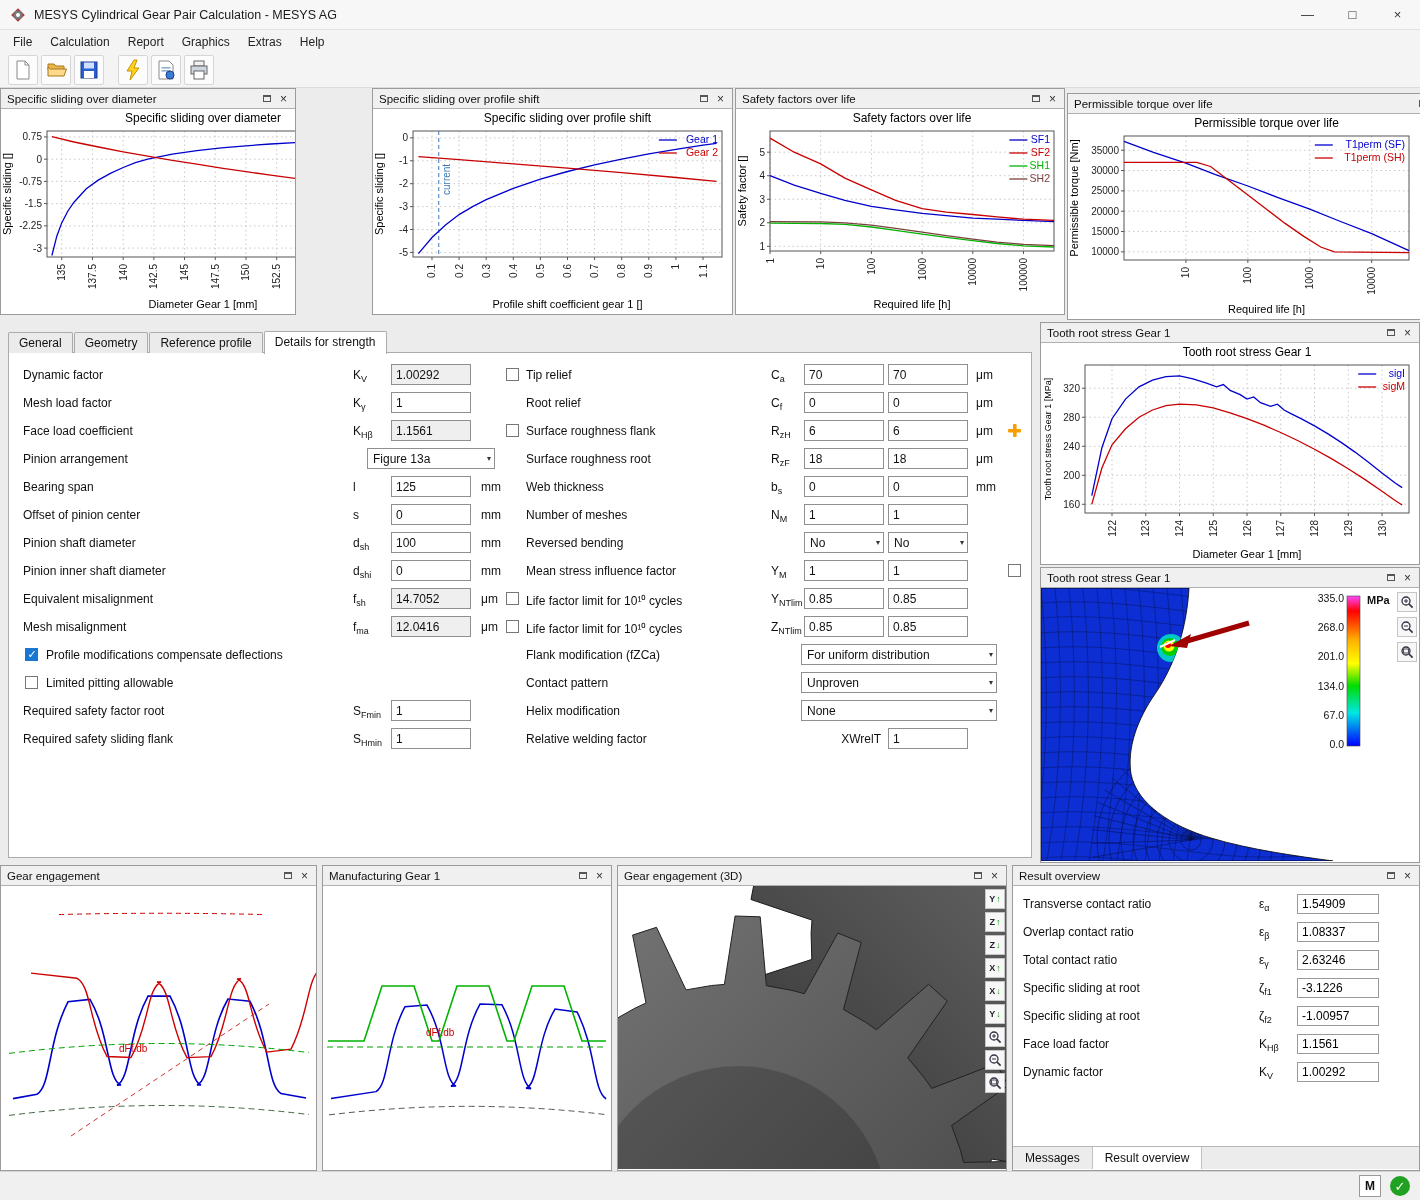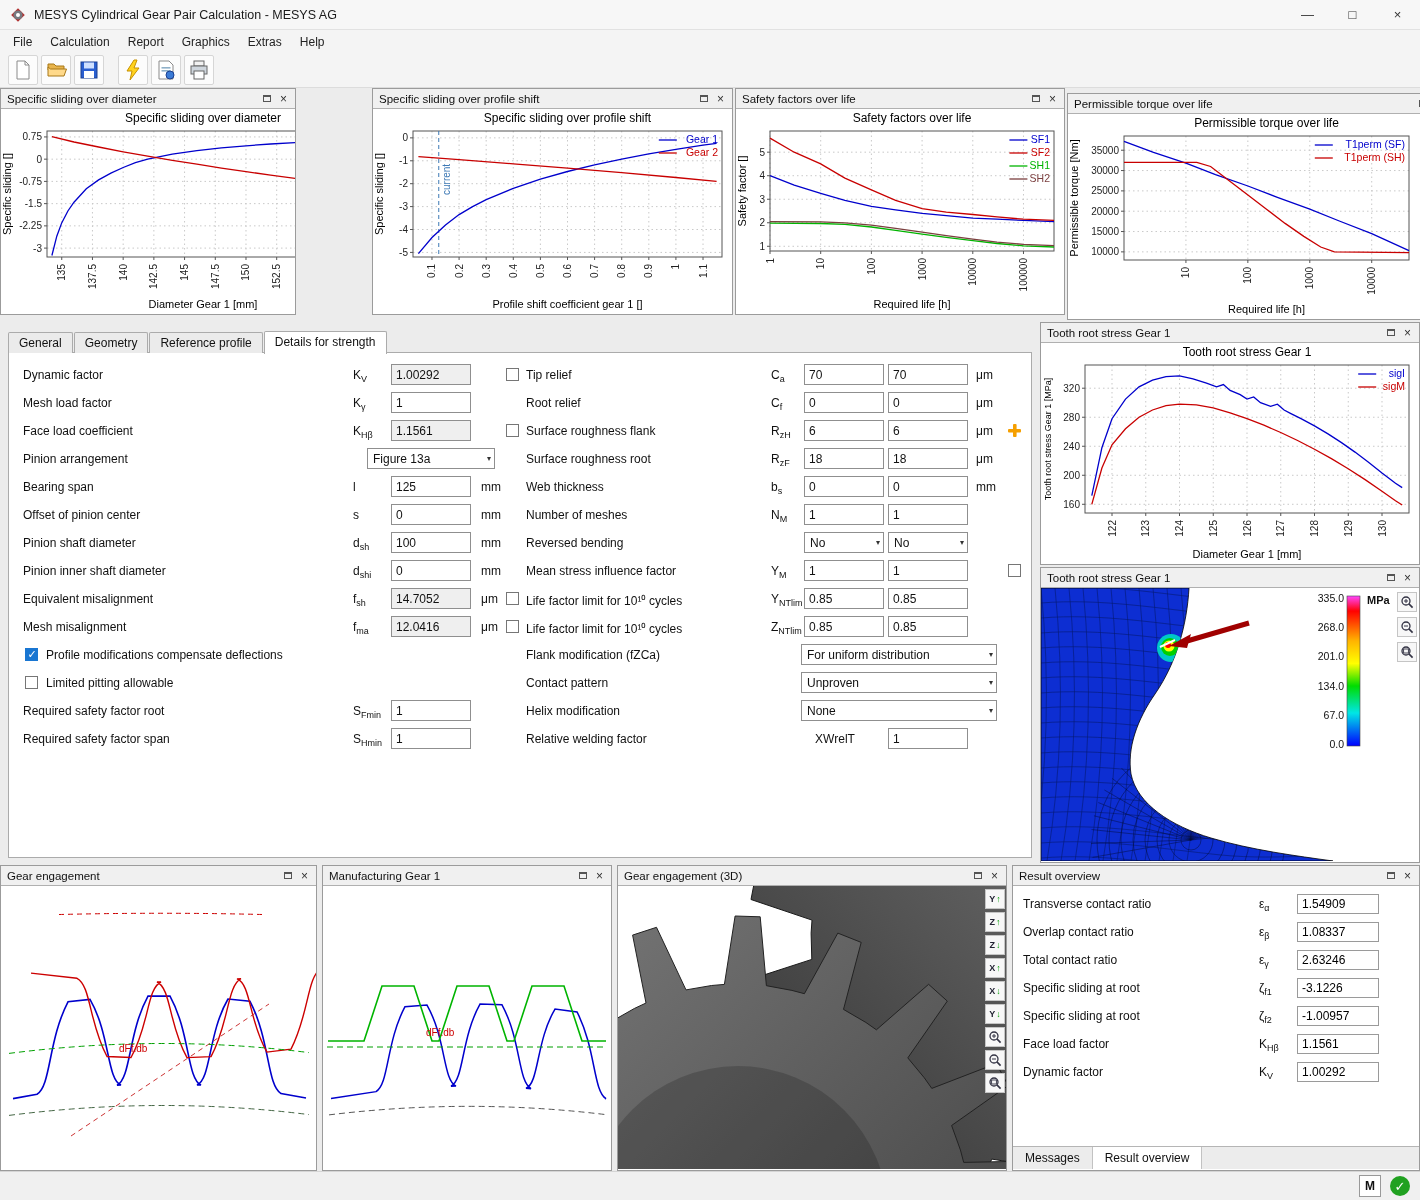--- a/index.html
+++ b/index.html
@@ -41,21 +41,21 @@
 .combo{position:absolute;top:3px;height:21px;border:1px solid #8f8f8f;background:#fff;display:flex;align-items:center;padding:0 3px 0 5px;font-size:12px;white-space:nowrap;overflow:hidden;}
 .combo .arr{margin-left:auto;font-size:8px;color:#333;padding-left:5px;}
 .fl-combo{left:358px;width:128px;}
 .cb{position:absolute;width:13px;height:13px;border:1px solid #767676;background:#fff;}
 .cb.checked{background:#1976d2;border-color:#1976d2;}
 .cb.checked::after{content:"✓";position:absolute;left:1.5px;top:-1.5px;color:#fff;font-size:11px;}
 .fl-check{left:16px;top:7px;}
 .fr-check{left:7px;top:7px;}
 .fr-label{position:absolute;left:27px;top:7px;white-space:nowrap;}
 .fr-sym{position:absolute;left:272px;top:7px;}
-.fr-symwide{position:absolute;left:290px;top:7px;width:92px;text-align:center;}
+.fr-symwide{position:absolute;left:290px;top:7px;width:92px;text-align:right;}
 .fr-in1{left:305px;width:80px;}
 .fr-in2{left:389px;width:80px;}
 .fr-unit{position:absolute;left:477px;top:7px;}
 .fr-sel1{left:305px;width:80px;}
 .fr-sel2{left:389px;width:80px;}
 .fr-widesel{left:302px;width:196px;}
 .fr-plus{position:absolute;left:506px;top:4px;width:19px;height:19px;}
 .fr-trailcb{left:509px;top:7px;}
 .res-rows{position:absolute;left:0;top:4px;width:100%;}
 .res-row{position:relative;height:28px;}
@@ -485,21 +485,21 @@
       <div class="form-row">
         <span class="cb fl-check"></span>
         <span class="fl-chklabel">Limited pitting allowable</span>
       </div>
       <div class="form-row">
         <span class="fl-label">Required safety factor root</span>
         <span class="fl-sym">S<sub>Fmin</sub></span>
         <input class="field fl-input" value="1" style="">
       </div>
       <div class="form-row">
-        <span class="fl-label">Required safety factor span</span>
+        <span class="fl-label">Required safety sliding flank</span>
         <span class="fl-sym">S<sub>Hmin</sub></span>
         <input class="field fl-input" value="1" style="">
       </div>
     </div>
   <div class="form-col right">
       <div class="form-row">
         <span class="cb fr-check"></span>
         <span class="fr-label">Tip relief</span>
         <span class="fr-sym">C<sub>a</sub></span>
         <input class="field fr-in1" value="70" style="">

